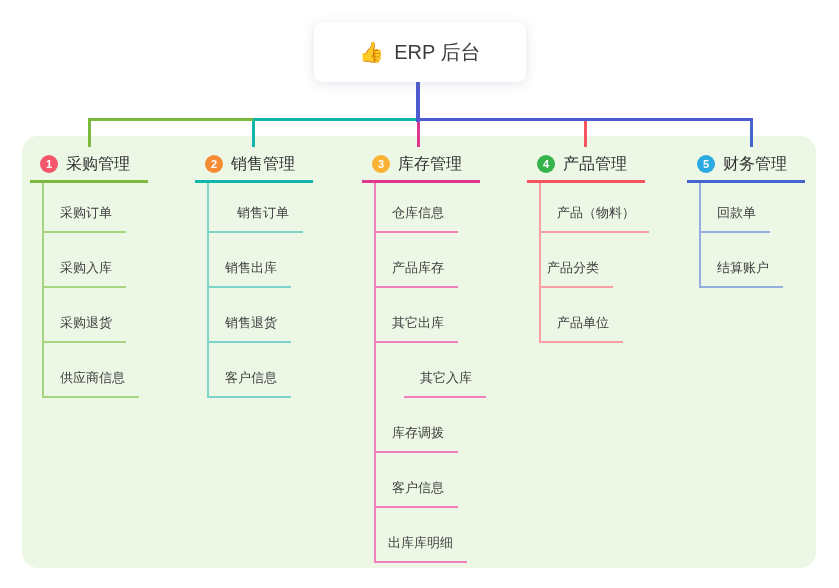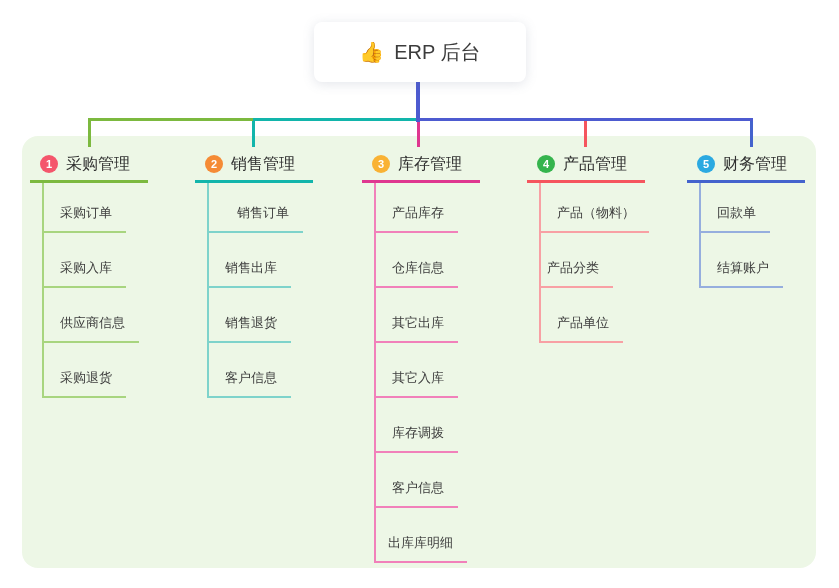--- a/index.html
+++ b/index.html
@@ -72,24 +72,24 @@
         <span class="ttl">采购管理</span>
       </div>
       <div class="kids" style="border-left-color: rgb(168, 213, 127);">
         <div class="row">
           <span class="lbl" style="border-bottom-color: rgb(168, 213, 127);">采购订单</span>
         </div>
         <div class="row">
           <span class="lbl" style="border-bottom-color: rgb(168, 213, 127); text-align: center;">采购入库</span>
         </div>
         <div class="row">
-          <span class="lbl" style="border-bottom-color: rgb(168, 213, 127);">供应商信息</span>
+          <span class="lbl" style="border-bottom-color: rgb(168, 213, 127);">采购退货</span>
         </div>
         <div class="row">
-          <span class="lbl" style="border-bottom-color: rgb(168, 213, 127);">采购退货</span>
+          <span class="lbl" style="border-bottom-color: rgb(168, 213, 127);">供应商信息</span>
         </div>
       </div>
     </div>
     <div class="col" style="left: 195px;">
       <div class="hdr" style="border-bottom-color: rgb(18, 181, 171);">
         <span class="badge" style="background: rgb(245, 139, 53);">2</span>
         <span class="ttl">销售管理</span>
       </div>
       <div class="kids" style="border-left-color: rgb(126, 211, 203);">
         <div class="row">
@@ -106,30 +106,30 @@
         </div>
       </div>
     </div>
     <div class="col" style="left: 362px;">
       <div class="hdr" style="border-bottom-color: rgb(223, 55, 144);">
         <span class="badge" style="background: rgb(249, 178, 52);">3</span>
         <span class="ttl">库存管理</span>
       </div>
       <div class="kids" style="border-left-color: rgb(241, 128, 186);">
         <div class="row">
-          <span class="lbl" style="border-bottom-color: rgb(241, 128, 186);">产品库存</span>
+          <span class="lbl" style="border-bottom-color: rgb(241, 128, 186);">仓库信息</span>
         </div>
         <div class="row">
-          <span class="lbl" style="border-bottom-color: rgb(241, 128, 186);">仓库信息</span>
+          <span class="lbl" style="border-bottom-color: rgb(241, 128, 186);">产品库存</span>
         </div>
         <div class="row">
           <span class="lbl" style="border-bottom-color: rgb(241, 128, 186);">其它出库</span>
         </div>
         <div class="row">
-          <span class="lbl" style="border-bottom-color: rgb(241, 128, 186);">其它入库</span>
+          <span class="lbl" style="border-bottom-color: rgb(241, 128, 186); margin-left: 28px;">其它入库</span>
         </div>
         <div class="row">
           <span class="lbl" style="border-bottom-color: rgb(241, 128, 186);">库存调拨</span>
         </div>
         <div class="row">
           <span class="lbl" style="border-bottom-color: rgb(241, 128, 186);">客户信息</span>
         </div>
         <div class="row">
           <span class="lbl" style="border-bottom-color: rgb(241, 128, 186); padding-left: 12px;">出库库明细</span>
         </div>

